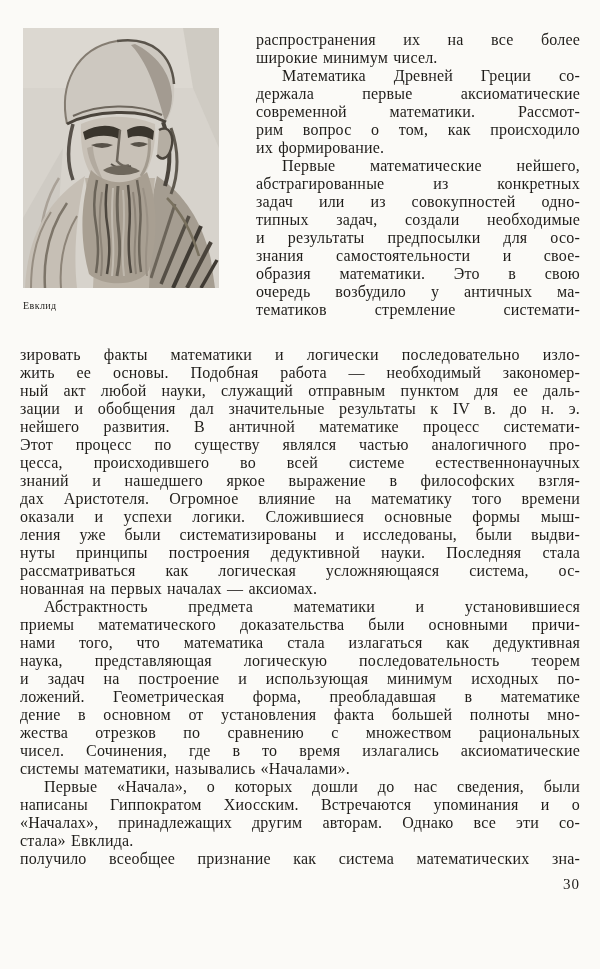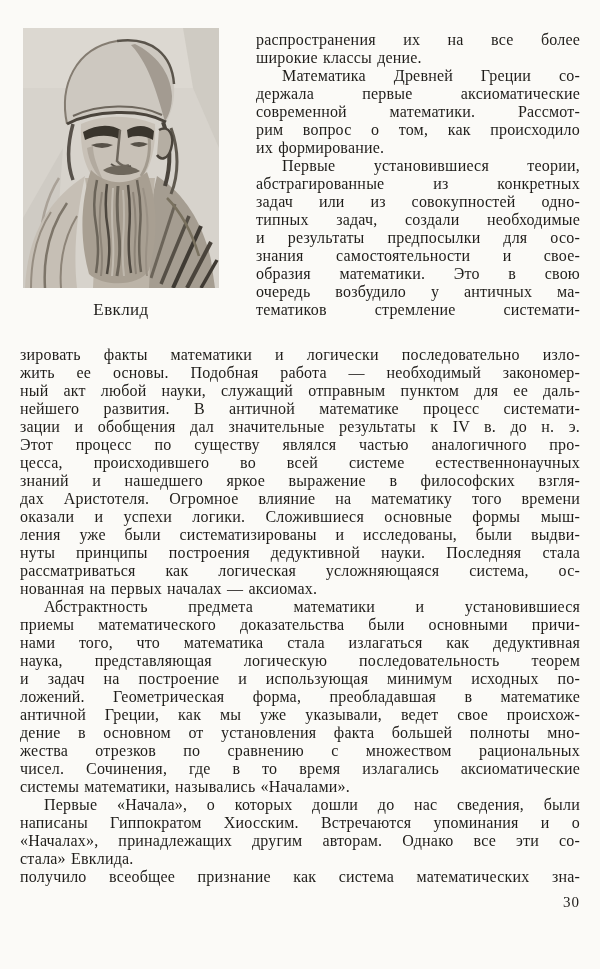--- a/index.html
+++ b/index.html
@@ -26,22 +26,22 @@
   }
   .portrait-wrap{
     width:196px;
     margin-left:3px;
   }
   .portrait-wrap svg{display:block;}
   .caption{
     width:196px;
     margin-left:3px;
     margin-top:12px;
-    text-align:center;
-    font-size:17px;
+    text-align:left;
+    font-size:10px;
     letter-spacing:0.4px;
   }
   .column{
     flex:1 1 auto;
     padding-top:3px;
   }
   .line{
     height:18px;
     line-height:18px;
     overflow:hidden;
@@ -136,61 +136,60 @@
           <path d="M120,160 q6,26 4,52 q-2,20 0,36" stroke="#9a9185" stroke-width="2" fill="none"></path>
 
           <path d="M64,120 C66,134 72,146 80,152 C74,138 70,128 70,118 Z" fill="#a8a094" opacity="0.7"></path>
         </svg>
       </div>
       <div class="caption">Евклид</div>
     </div>
 
     <div class="column">
         <div class="line j">распространения их на все более</div>
-        <div class="line">широкие классы дение.</div>
+        <div class="line">широкие минимум чисел.</div>
         <div class="line j ind">Математика Древней Греции со-</div>
         <div class="line j">держала первые аксиоматические</div>
         <div class="line j">современной математики. Рассмот-</div>
         <div class="line j">рим вопрос о том, как происходило</div>
         <div class="line">их формирование.</div>
-        <div class="line j ind">Первые установившиеся теории,</div>
+        <div class="line j ind">Первые математические нейшего,</div>
         <div class="line j">абстрагированные из конкретных</div>
         <div class="line j">задач или из совокупностей одно-</div>
         <div class="line j">типных задач, создали необходимые</div>
         <div class="line j">и результаты предпосылки для осо-</div>
         <div class="line j">знания самостоятельности и свое-</div>
         <div class="line j">образия математики. Это в свою</div>
         <div class="line j">очередь возбудило у античных ма-</div>
         <div class="line j">тематиков стремление системати-</div>
       </div>
 
   </div>
 
   <div class="body-text">
       <div class="line j">зировать факты математики и логически последовательно изло-</div>
       <div class="line j">жить ее основы. Подобная работа — необходимый закономер-</div>
       <div class="line j">ный акт любой науки, служащий отправным пунктом для ее даль-</div>
+      <div class="line j">зации и обобщения дал значительные результаты к IV в. до н. э.</div>
       <div class="line j">нейшего развития. В античной математике процесс системати-</div>
-      <div class="line j">зации и обобщения дал значительные результаты к IV в. до н. э.</div>
       <div class="line j">Этот процесс по существу являлся частью аналогичного про-</div>
       <div class="line j">цесса, происходившего во всей системе естественнонаучных</div>
       <div class="line j">знаний и нашедшего яркое выражение в философских взгля-</div>
       <div class="line j">дах Аристотеля. Огромное влияние на математику того времени</div>
       <div class="line j">оказали и успехи логики. Сложившиеся основные формы мыш-</div>
       <div class="line j">ления уже были систематизированы и исследованы, были выдви-</div>
       <div class="line j">нуты принципы построения дедуктивной науки. Последняя стала</div>
       <div class="line j">рассматриваться как логическая усложняющаяся система, ос-</div>
       <div class="line">нованная на первых началах — аксиомах.</div>
       <div class="line j ind">Абстрактность предмета математики и установившиеся</div>
       <div class="line j">приемы математического доказательства были основными причи-</div>
       <div class="line j">нами того, что математика стала излагаться как дедуктивная</div>
       <div class="line j">наука, представляющая логическую последовательность теорем</div>
       <div class="line j">и задач на построение и использующая минимум исходных по-</div>
       <div class="line j">ложений. Геометрическая форма, преобладавшая в математике</div>
-      <div class="line j">античной Греции, как мы уже указывали, ведет свое происхож-</div>
       <div class="line j">дение в основном от установления факта большей полноты мно-</div>
       <div class="line j">жества отрезков по сравнению с множеством рациональных</div>
       <div class="line j">чисел. Сочинения, где в то время излагались аксиоматические</div>
       <div class="line">системы математики, назывались «Началами».</div>
       <div class="line j ind">Первые «Начала», о которых дошли до нас сведения, были</div>
       <div class="line j">написаны Гиппократом Хиосским. Встречаются упоминания и о</div>
       <div class="line j">«Началах», принадлежащих другим авторам. Однако все эти со-</div>
       <div class="line">стала» Евклида.</div>
       <div class="line j">получило всеобщее признание как система математических зна-</div>
     </div>

